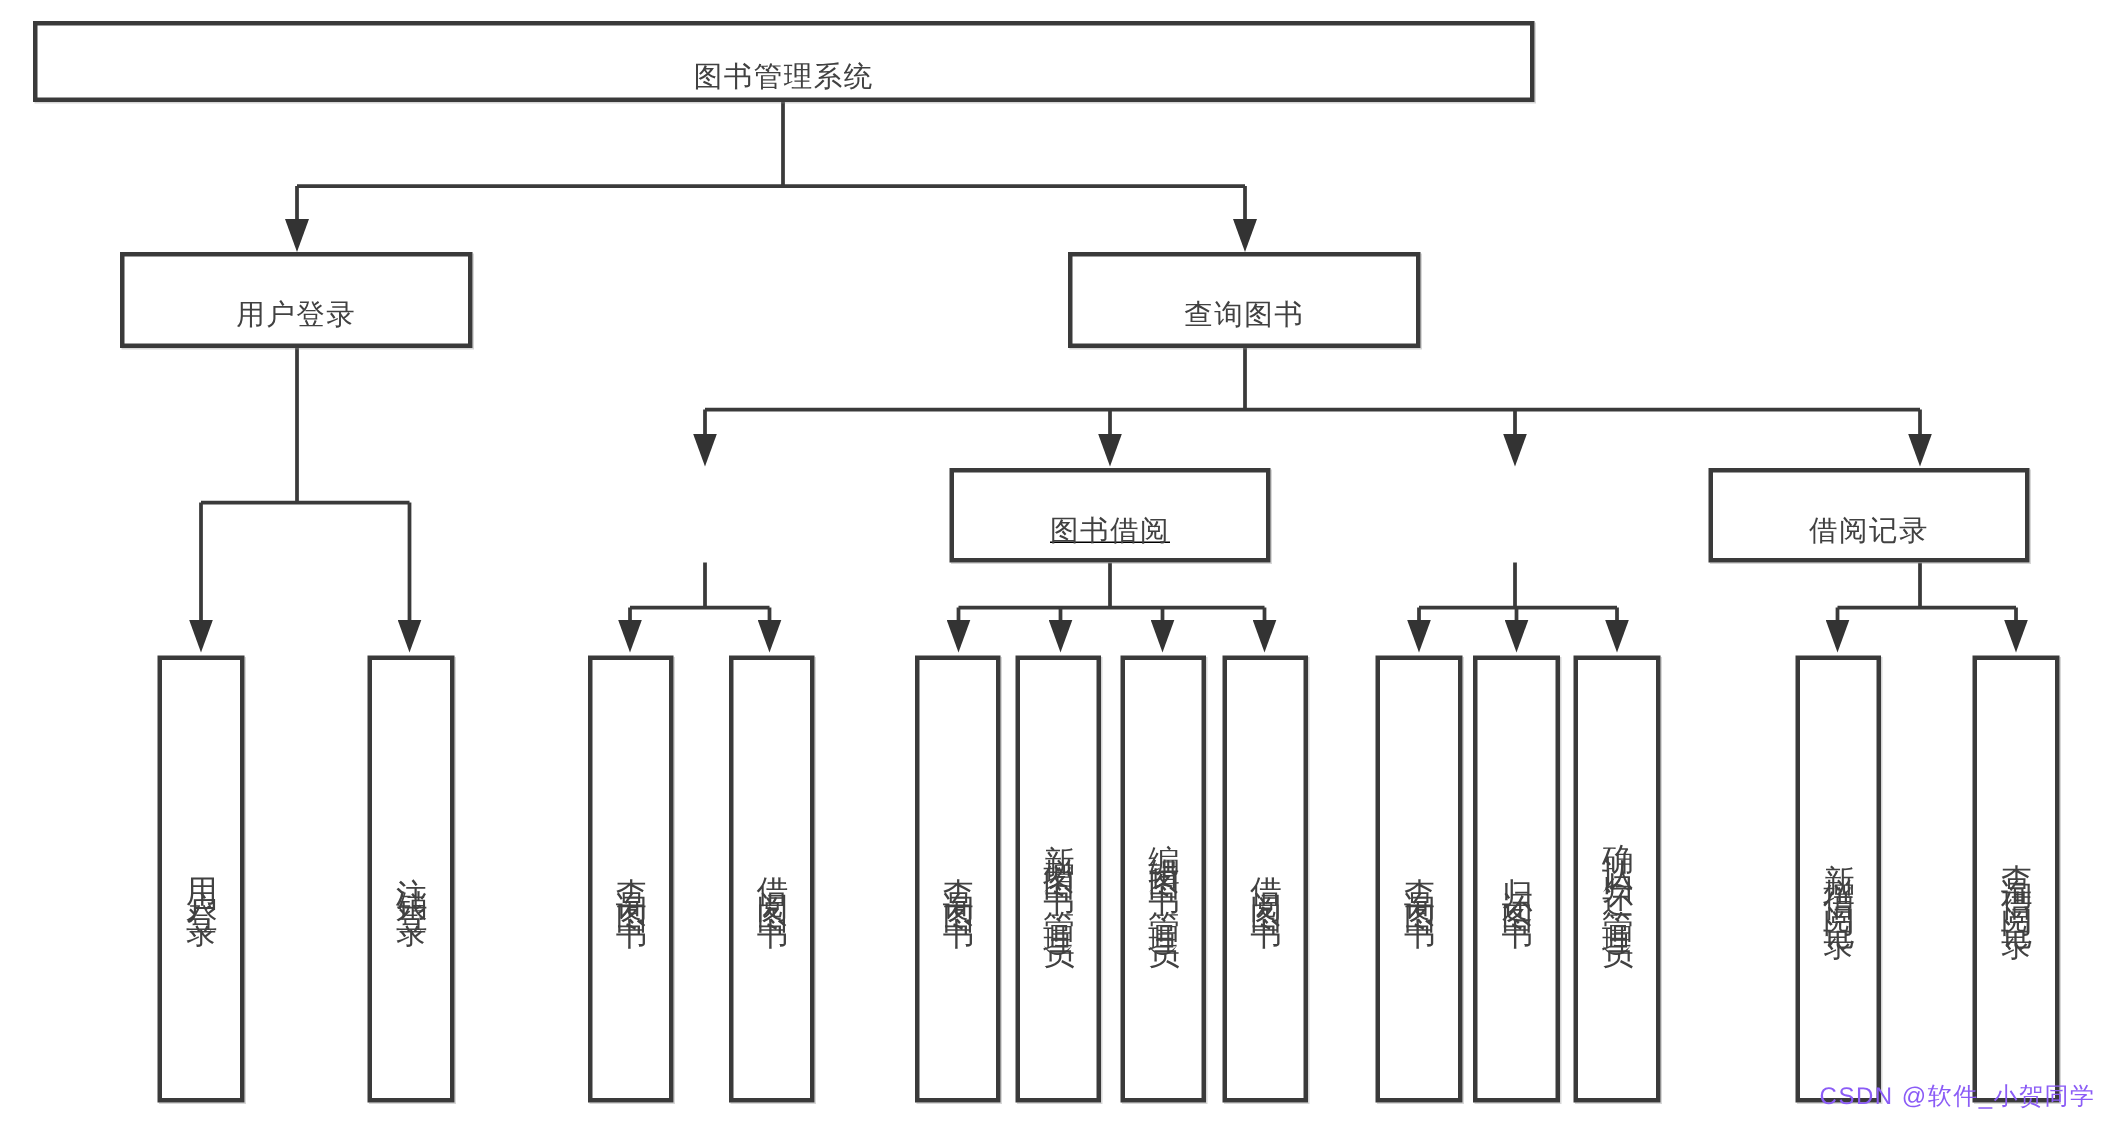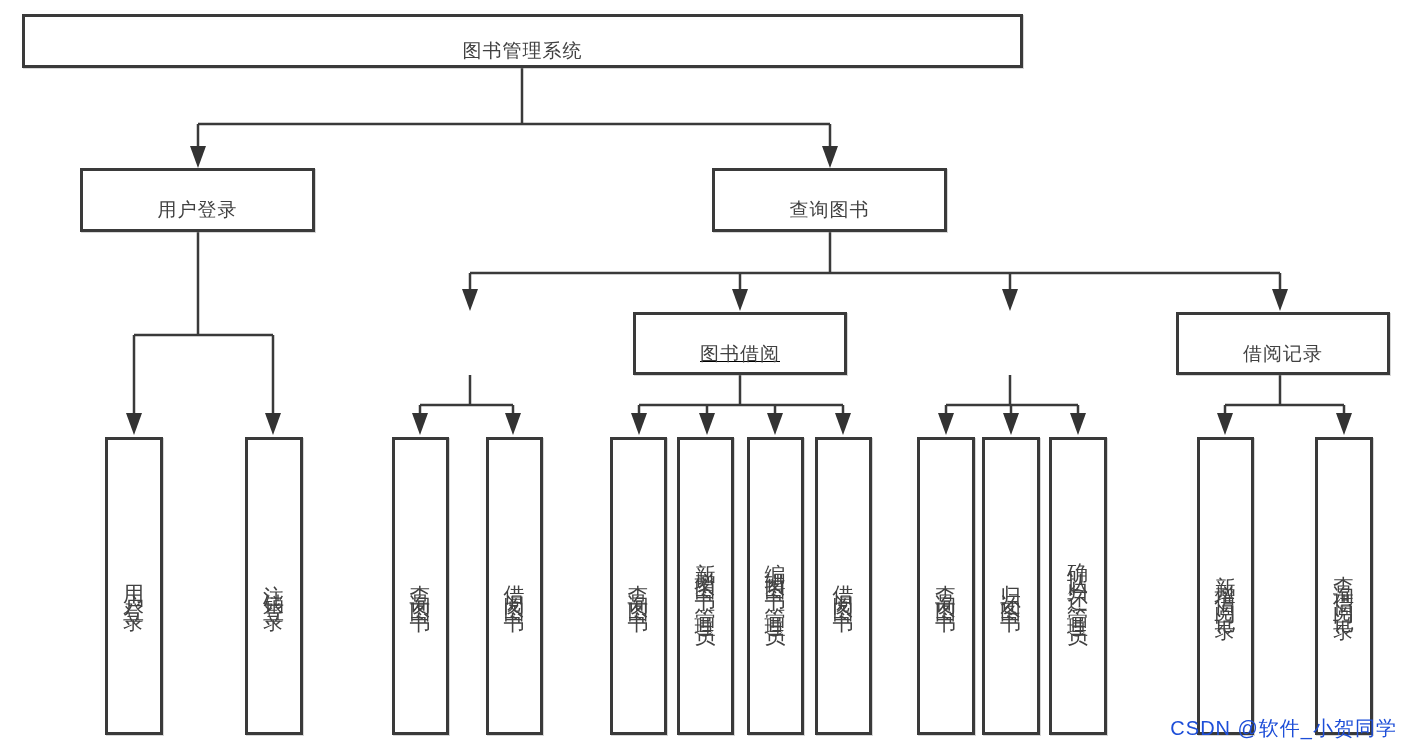--- a/index.html
+++ b/index.html
@@ -48,22 +48,22 @@
     text-orientation: mixed;
     font-size: 21px;
     letter-spacing: 9px;
     color: #414141;
     line-height: 1;
   }
   .watermark {
     position: absolute;
     right: 8px;
     bottom: 5px;
-    font-size: 20px;
-    color: #1d4ed8;
+    font-size: 16px;
+    color: #8b5cf6;
     letter-spacing: 1px;
     white-space: nowrap;
   }
 </style>
 </head>
 <body>
 
 <div class="canvas">
 
   <svg class="connectors" viewBox="0 0 1405 747" xmlns="http://www.w3.org/2000/svg">
@@ -119,21 +119,21 @@
   <div class="node lvl2" style="left:80px;">
     <span class="hlabel">用户登录</span>
   </div>
   <div class="node lvl2" style="left:712px;">
     <span class="hlabel">查询图书</span>
   </div>
 
   <div class="node lvl3" style="left:633px;text-decoration:underline;">
     <span class="hlabel">图书借阅</span>
   </div>
-  <div class="node lvl3" style="left:1176px;">
+  <div class="node lvl3" style="left:1139px;">
     <span class="hlabel">借阅记录</span>
   </div>
 
   <div class="node leaf" style="left:105px;width:58px;">
     <span class="vtext">用户登录</span>
   </div>
   <div class="node leaf" style="left:245px;width:58px;">
     <span class="vtext">注销登录</span>
   </div>
 

